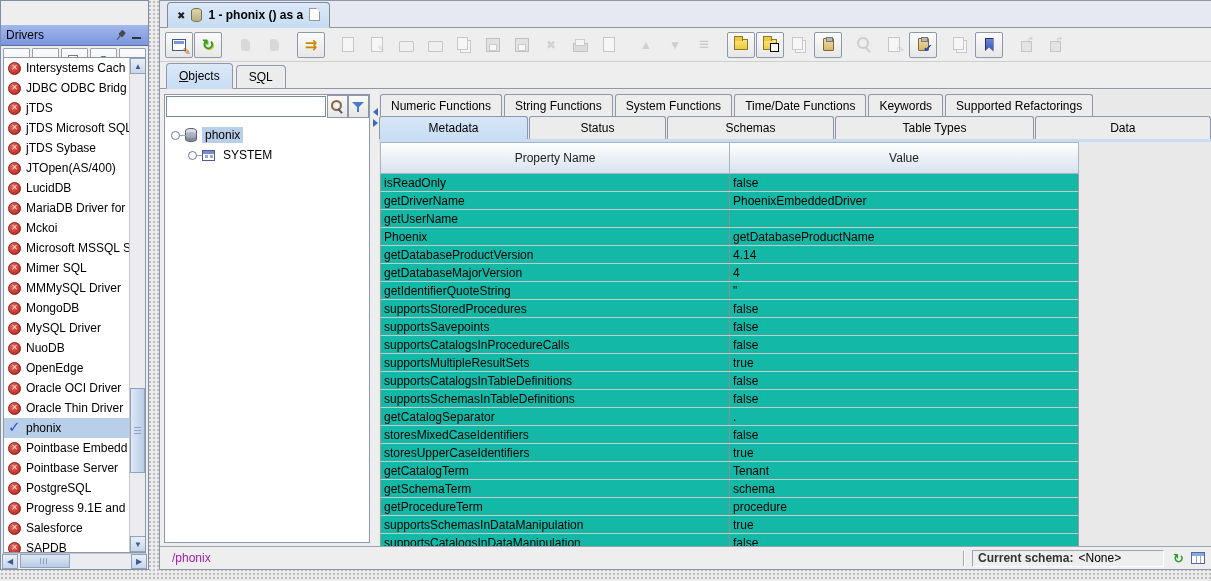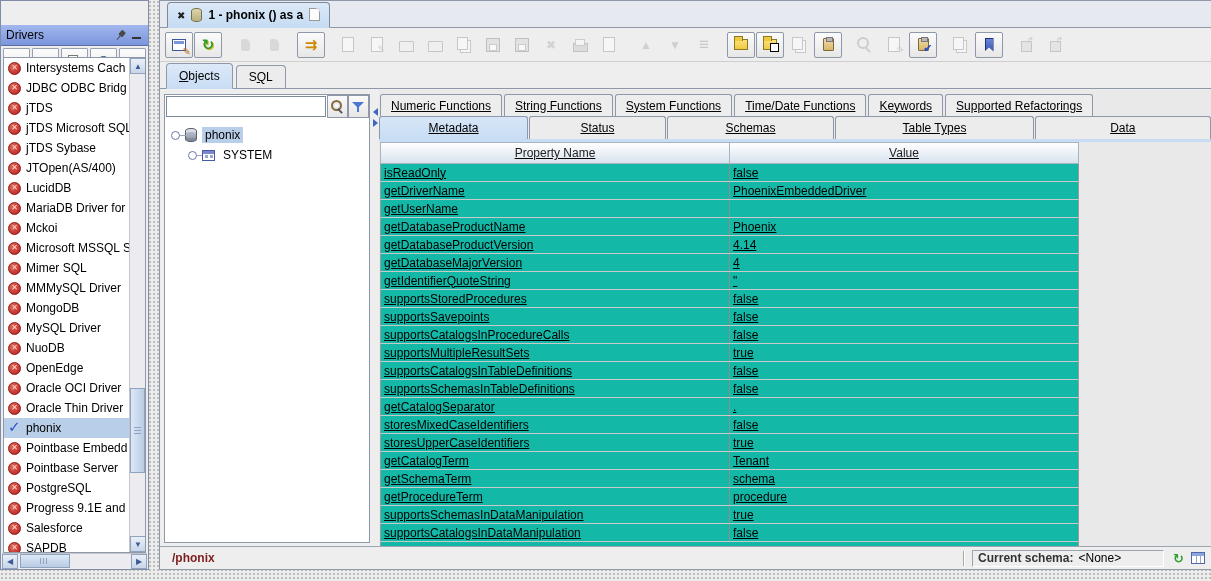--- a/index.html
+++ b/index.html
@@ -161,45 +161,45 @@
   .ic-schema::after { content:""; position:absolute; left:2px; bottom:2px; width:3px; height:3px;
     background:#9AA8D0; box-shadow:5px 0 0 #9AA8D0; }
   .tlabel { padding:1px 3px; white-space:nowrap; }
   .tnode.sel .tlabel { background:#B9CFE9; }
   .splitter { position:absolute; left:212px; width:7px; top:4px; bottom:3px; }
   .spl-left { width:0; height:0; border-top:4px solid transparent; border-bottom:4px solid transparent;
     border-right:5px solid #3B66C4; margin:14px auto 3px; }
   .spl-right { width:0; height:0; border-top:4px solid transparent; border-bottom:4px solid transparent;
     border-left:5px solid #3B66C4; margin:0 auto; }
   .right-panel { position:absolute; left:219px; right:0; top:0; bottom:0; background:#E9E9E9;
-    overflow:hidden; padding-top:4px;text-decoration:underline; }
+    overflow:hidden; padding-top:4px; }
   .ftabs { height:22px; display:flex; padding-left:1px; }
   .ftab { height:22px; border:1px solid #8E98A8; border-bottom:none; border-radius:3px 3px 0 0;
     background:#EDEDED; padding:0 10px; display:flex; align-items:center; margin-right:2px; white-space:nowrap; }
   .mtabs { height:23px; display:flex; }
   .mtab { height:23px; border:1px solid #8E98A8; border-bottom:none; border-radius:3px 3px 0 0;
     background:#ECECEC; display:flex; align-items:center; justify-content:center; margin-right:1px; }
   .mtab.sel { background:linear-gradient(#D7E6F7,#C8DDF4); }
   .mtab.m0 { width:169px; } .mtab.m1 { width:155px; } .mtab.m2 { width:190px; }
   .mtab.m3 { width:225px; } .mtab.m4 { width:200px; margin-right:0; }
   .selstrip { height:3px; background:#C8DDF4; }
   .meta-table { width:699px; margin-left:1px; }
-  .thead { display:flex; height:22px; }
+  .thead { display:flex; height:32px; }
   .th { flex:1; background:linear-gradient(#FFFFFF,#D8E2EE); border:1px solid #A9B4C2;
     display:flex; align-items:center; justify-content:center; color:#222; }
   .th + .th { border-left:none; }
   .tr { display:flex; height:18px; background:#14b8a6; border-bottom:1px solid #C9C9C9;
     border-left:1px solid #9A9A9A; border-right:1px solid #9A9A9A; }
   .td { flex:1; padding:0 3px; display:flex; align-items:center; white-space:nowrap; overflow:hidden; }
   .td:first-child { border-right:1px solid #8E8E8E; }
   .tr.emptyrow { height:6px; border-bottom:none; }
   
   .status-bar { position:absolute; left:0; right:0; bottom:0; height:23px; background:#EEEEEE;
     border-top:1px solid #9AA5B1; display:flex; align-items:center; padding:0 6px; }
-  .sb-path { flex:1; font-weight:bold; color:#7f1d1d; padding-left:6px; }
+  .sb-path { flex:1; font-weight:normal; color:#a21caf; padding-left:6px; }
   .sb-sep { width:1px; height:15px; background:#A8A8A8; box-shadow:1px 0 0 #FFF; margin-right:8px; }
   .schema-box { display:flex; align-items:center; gap:5px; height:17px; width:192px;
     border:1px solid; border-color:#9AA5B1 #FFF #FFF #9AA5B1; padding:0 5px; margin-right:9px; }
   .schema-label { font-weight:bold; color:#333; }
   .ic-refresh-s::before { content:"↻"; font-size:13px; font-weight:bold; color:#2F9E2F; }
   .ic-grid { width:14px; height:12px; background:#FFF; border:1px solid #5566AA; position:relative; margin-left:7px; }
   .ic-grid::before { content:""; position:absolute; top:0; left:0; right:0; height:3px; background:#89A8DD; }
   .ic-grid::after { content:""; position:absolute; top:3px; bottom:0; left:4px; width:1px;
     background:#9AA8C8; box-shadow:4px 0 0 #9AA8C8; }
 </style>
@@ -530,22 +530,22 @@
             </div>
             <div class="tr">
               <div class="td">getDriverName</div>
               <div class="td">PhoenixEmbeddedDriver</div>
             </div>
             <div class="tr">
               <div class="td">getUserName</div>
               <div class="td"></div>
             </div>
             <div class="tr">
+              <div class="td">Phoenix</div>
               <div class="td">getDatabaseProductName</div>
-              <div class="td">Phoenix</div>
             </div>
             <div class="tr">
               <div class="td">getDatabaseProductVersion</div>
               <div class="td">4.14</div>
             </div>
             <div class="tr">
               <div class="td">getDatabaseMajorVersion</div>
               <div class="td">4</div>
             </div>
             <div class="tr">

